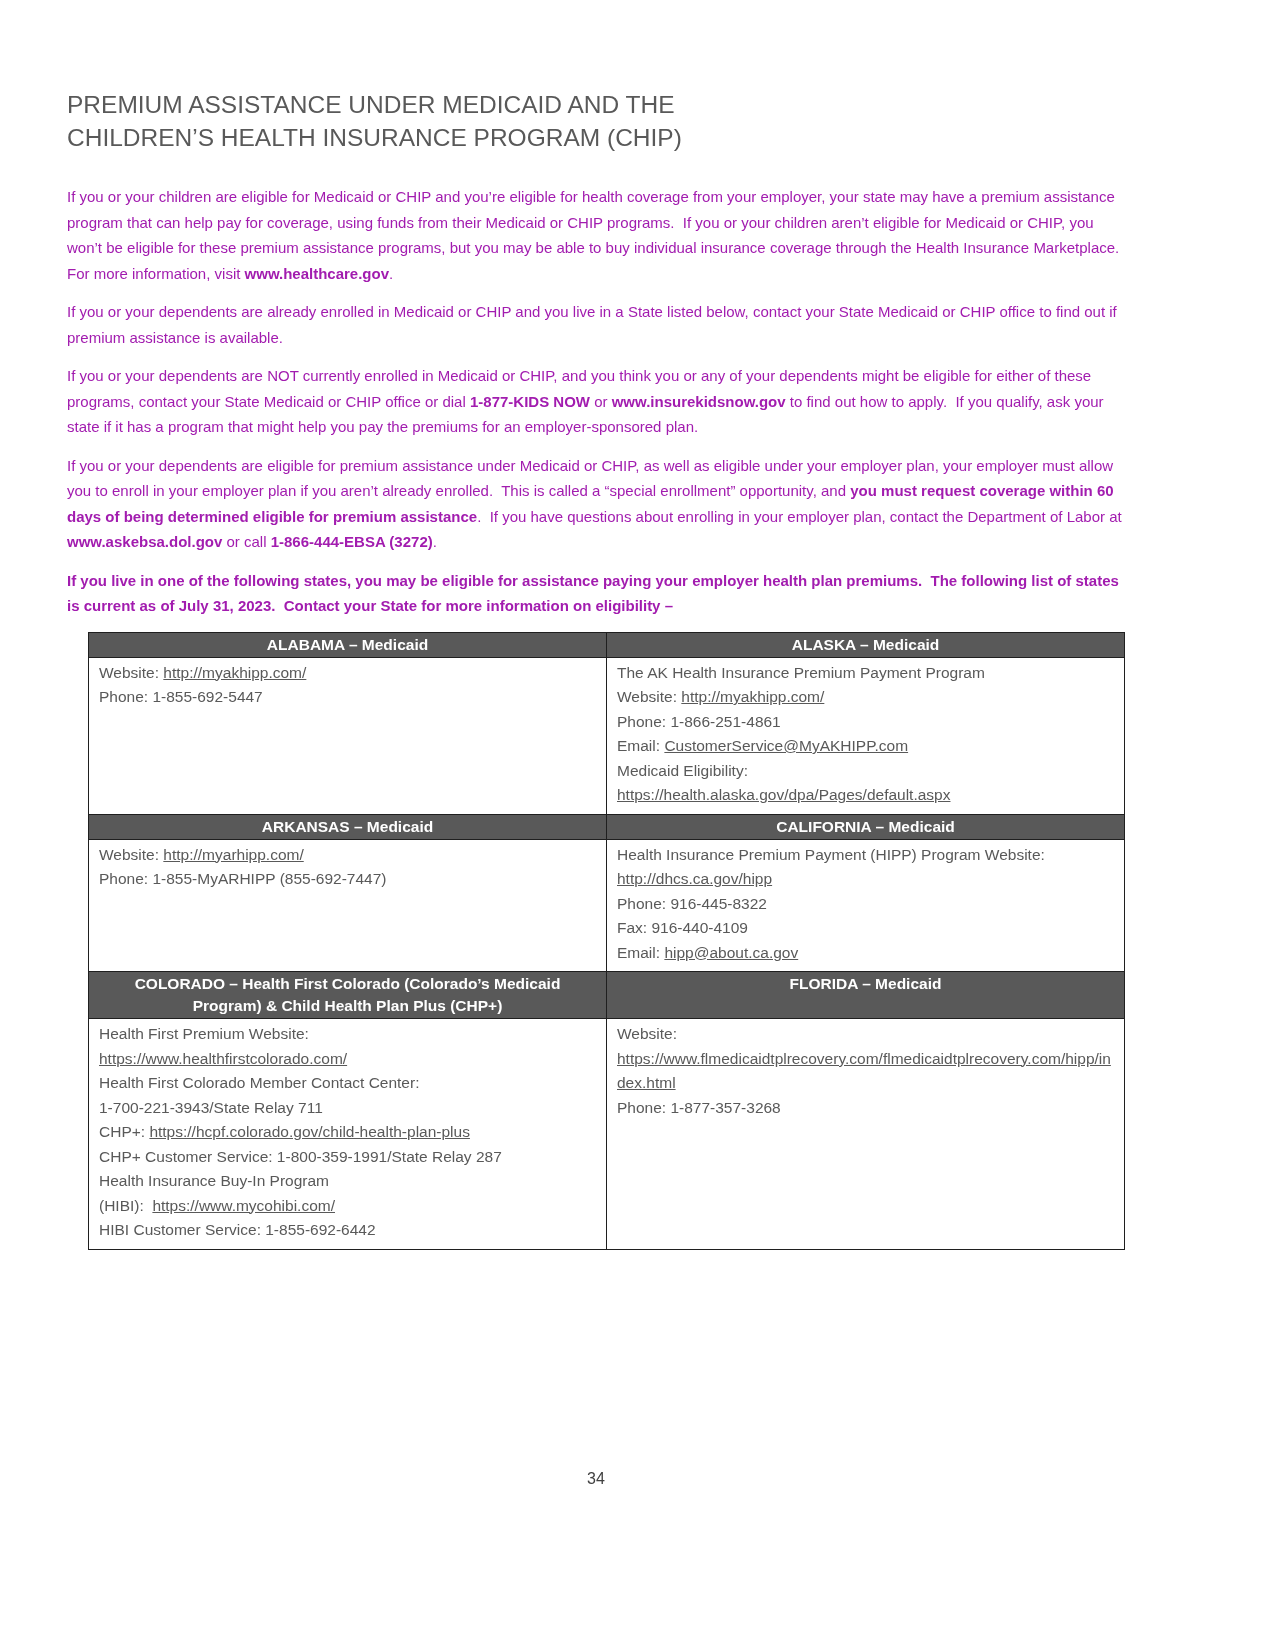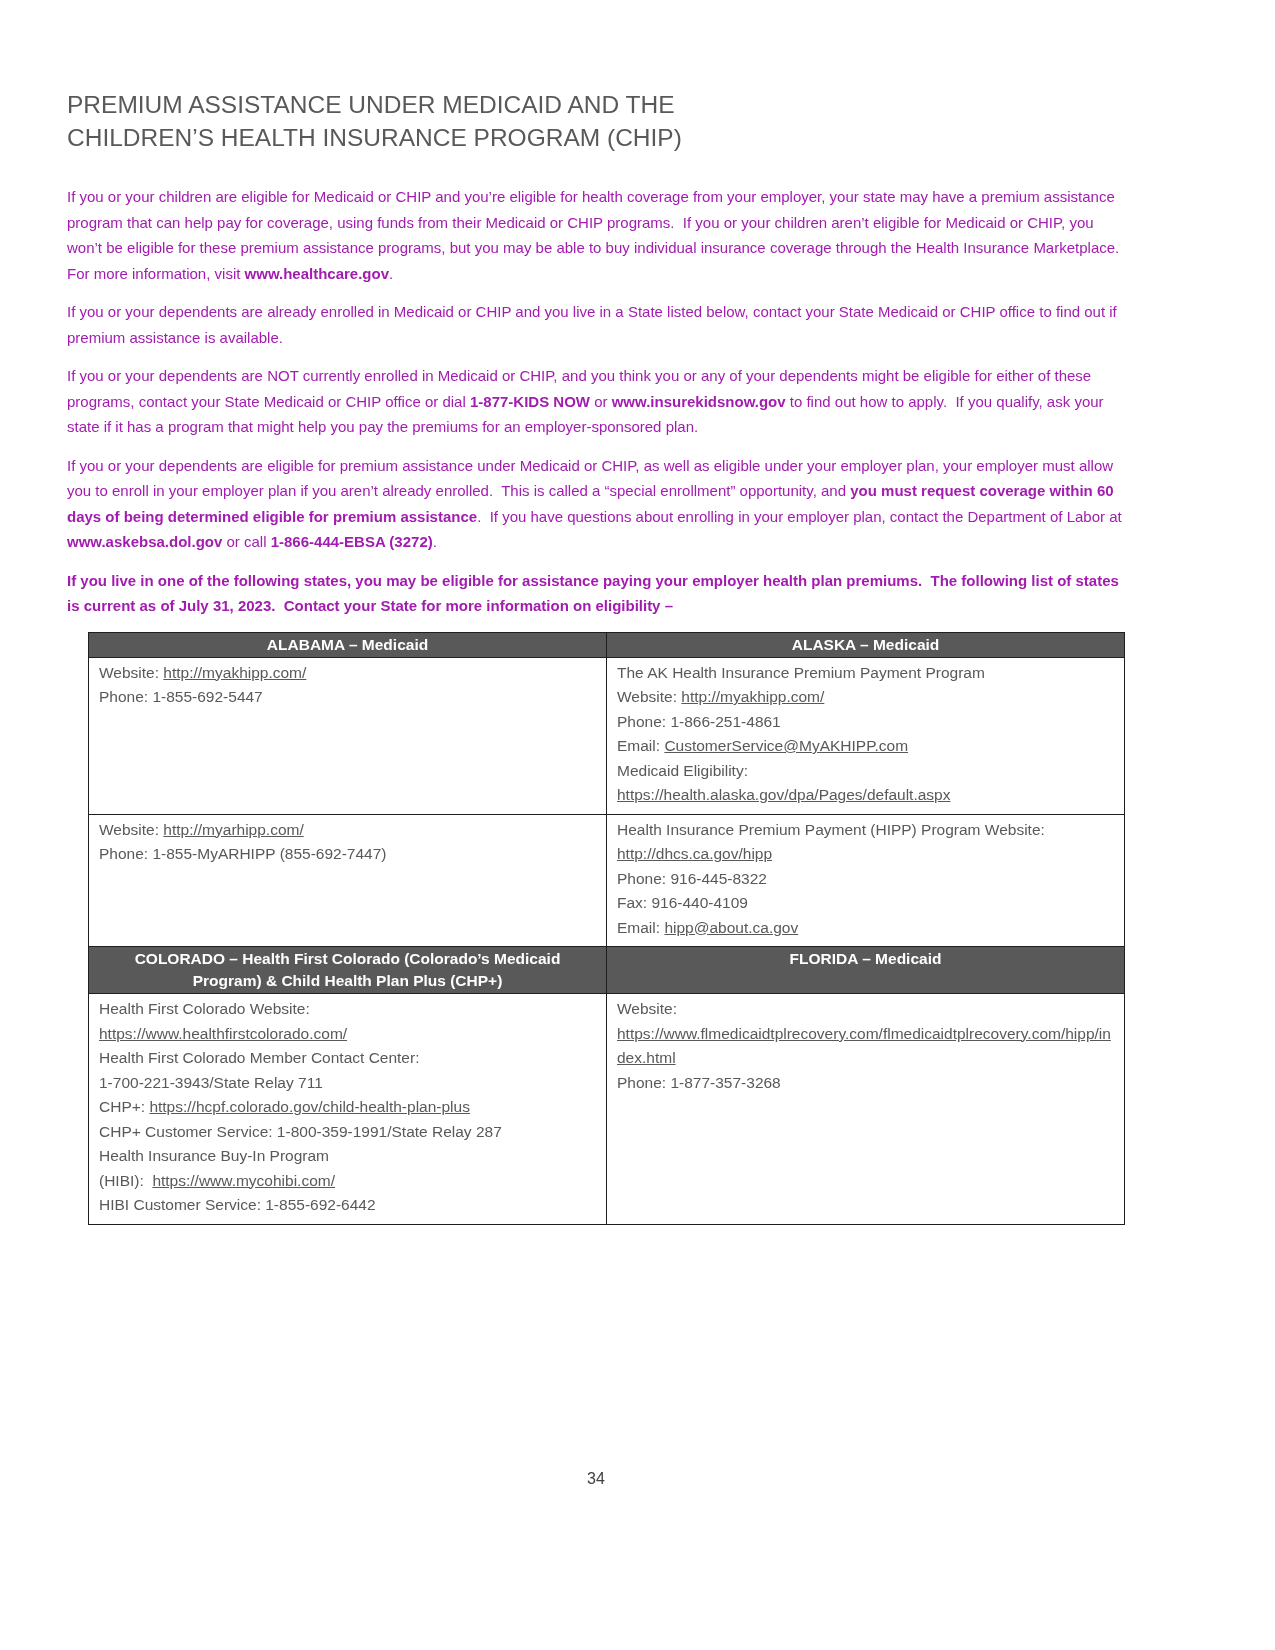--- a/index.html
+++ b/index.html
@@ -69,39 +69,43 @@
           <td>
               <div class="cell-line"><span>The AK Health Insurance Premium Payment Program</span></div>
               <div class="cell-line"><span>Website: </span><a class="doc-link" href="#">http://myakhipp.com/</a></div>
               <div class="cell-line"><span>Phone: 1-866-251-4861</span></div>
               <div class="cell-line"><span>Email: </span><a class="doc-link" href="#">CustomerService@MyAKHIPP.com</a></div>
               <div class="cell-line"><span>Medicaid Eligibility:</span></div>
               <div class="cell-line"><a class="doc-link" href="#">https://health.alaska.gov/dpa/Pages/default.aspx</a></div>
             </td>
         </tr>
         <tr>
+          <th>ARKANSAS – Medicaid</th>
+          <th>CALIFORNIA – Medicaid</th>
+        </tr>
+        <tr>
           <td>
               <div class="cell-line"><span>Website: </span><a class="doc-link" href="#">http://myarhipp.com/</a></div>
               <div class="cell-line"><span>Phone: 1-855-MyARHIPP (855-692-7447)</span></div>
             </td>
           <td>
               <div class="cell-line"><span>Health Insurance Premium Payment (HIPP) Program Website:</span></div>
               <div class="cell-line"><a class="doc-link" href="#">http://dhcs.ca.gov/hipp</a></div>
               <div class="cell-line"><span>Phone: 916-445-8322</span></div>
               <div class="cell-line"><span>Fax: 916-440-4109</span></div>
               <div class="cell-line"><span>Email: </span><a class="doc-link" href="#">hipp@about.ca.gov</a></div>
             </td>
         </tr>
         <tr>
           <th>COLORADO – Health First Colorado (Colorado’s Medicaid Program) &amp; Child Health Plan Plus (CHP+)</th>
           <th>FLORIDA – Medicaid</th>
         </tr>
         <tr>
           <td>
-              <div class="cell-line"><span>Health First Colorado Website:</span></div>
+              <div class="cell-line"><span>Health First Premium Website:</span></div>
               <div class="cell-line"><a class="doc-link" href="#">https://www.healthfirstcolorado.com/</a></div>
               <div class="cell-line"><span>Health First Colorado Member Contact Center:</span></div>
               <div class="cell-line"><span>1-700-221-3943/State Relay 711</span></div>
               <div class="cell-line"><span>CHP+: </span><a class="doc-link" href="#">https://hcpf.colorado.gov/child-health-plan-plus</a></div>
               <div class="cell-line"><span>CHP+ Customer Service: 1-800-359-1991/State Relay 287</span></div>
               <div class="cell-line"><span>Health Insurance Buy-In Program</span></div>
               <div class="cell-line"><span>(HIBI): &nbsp;</span><a class="doc-link" href="#">https://www.mycohibi.com/</a></div>
               <div class="cell-line"><span>HIBI Customer Service: 1-855-692-6442</span></div>
             </td>
           <td>

